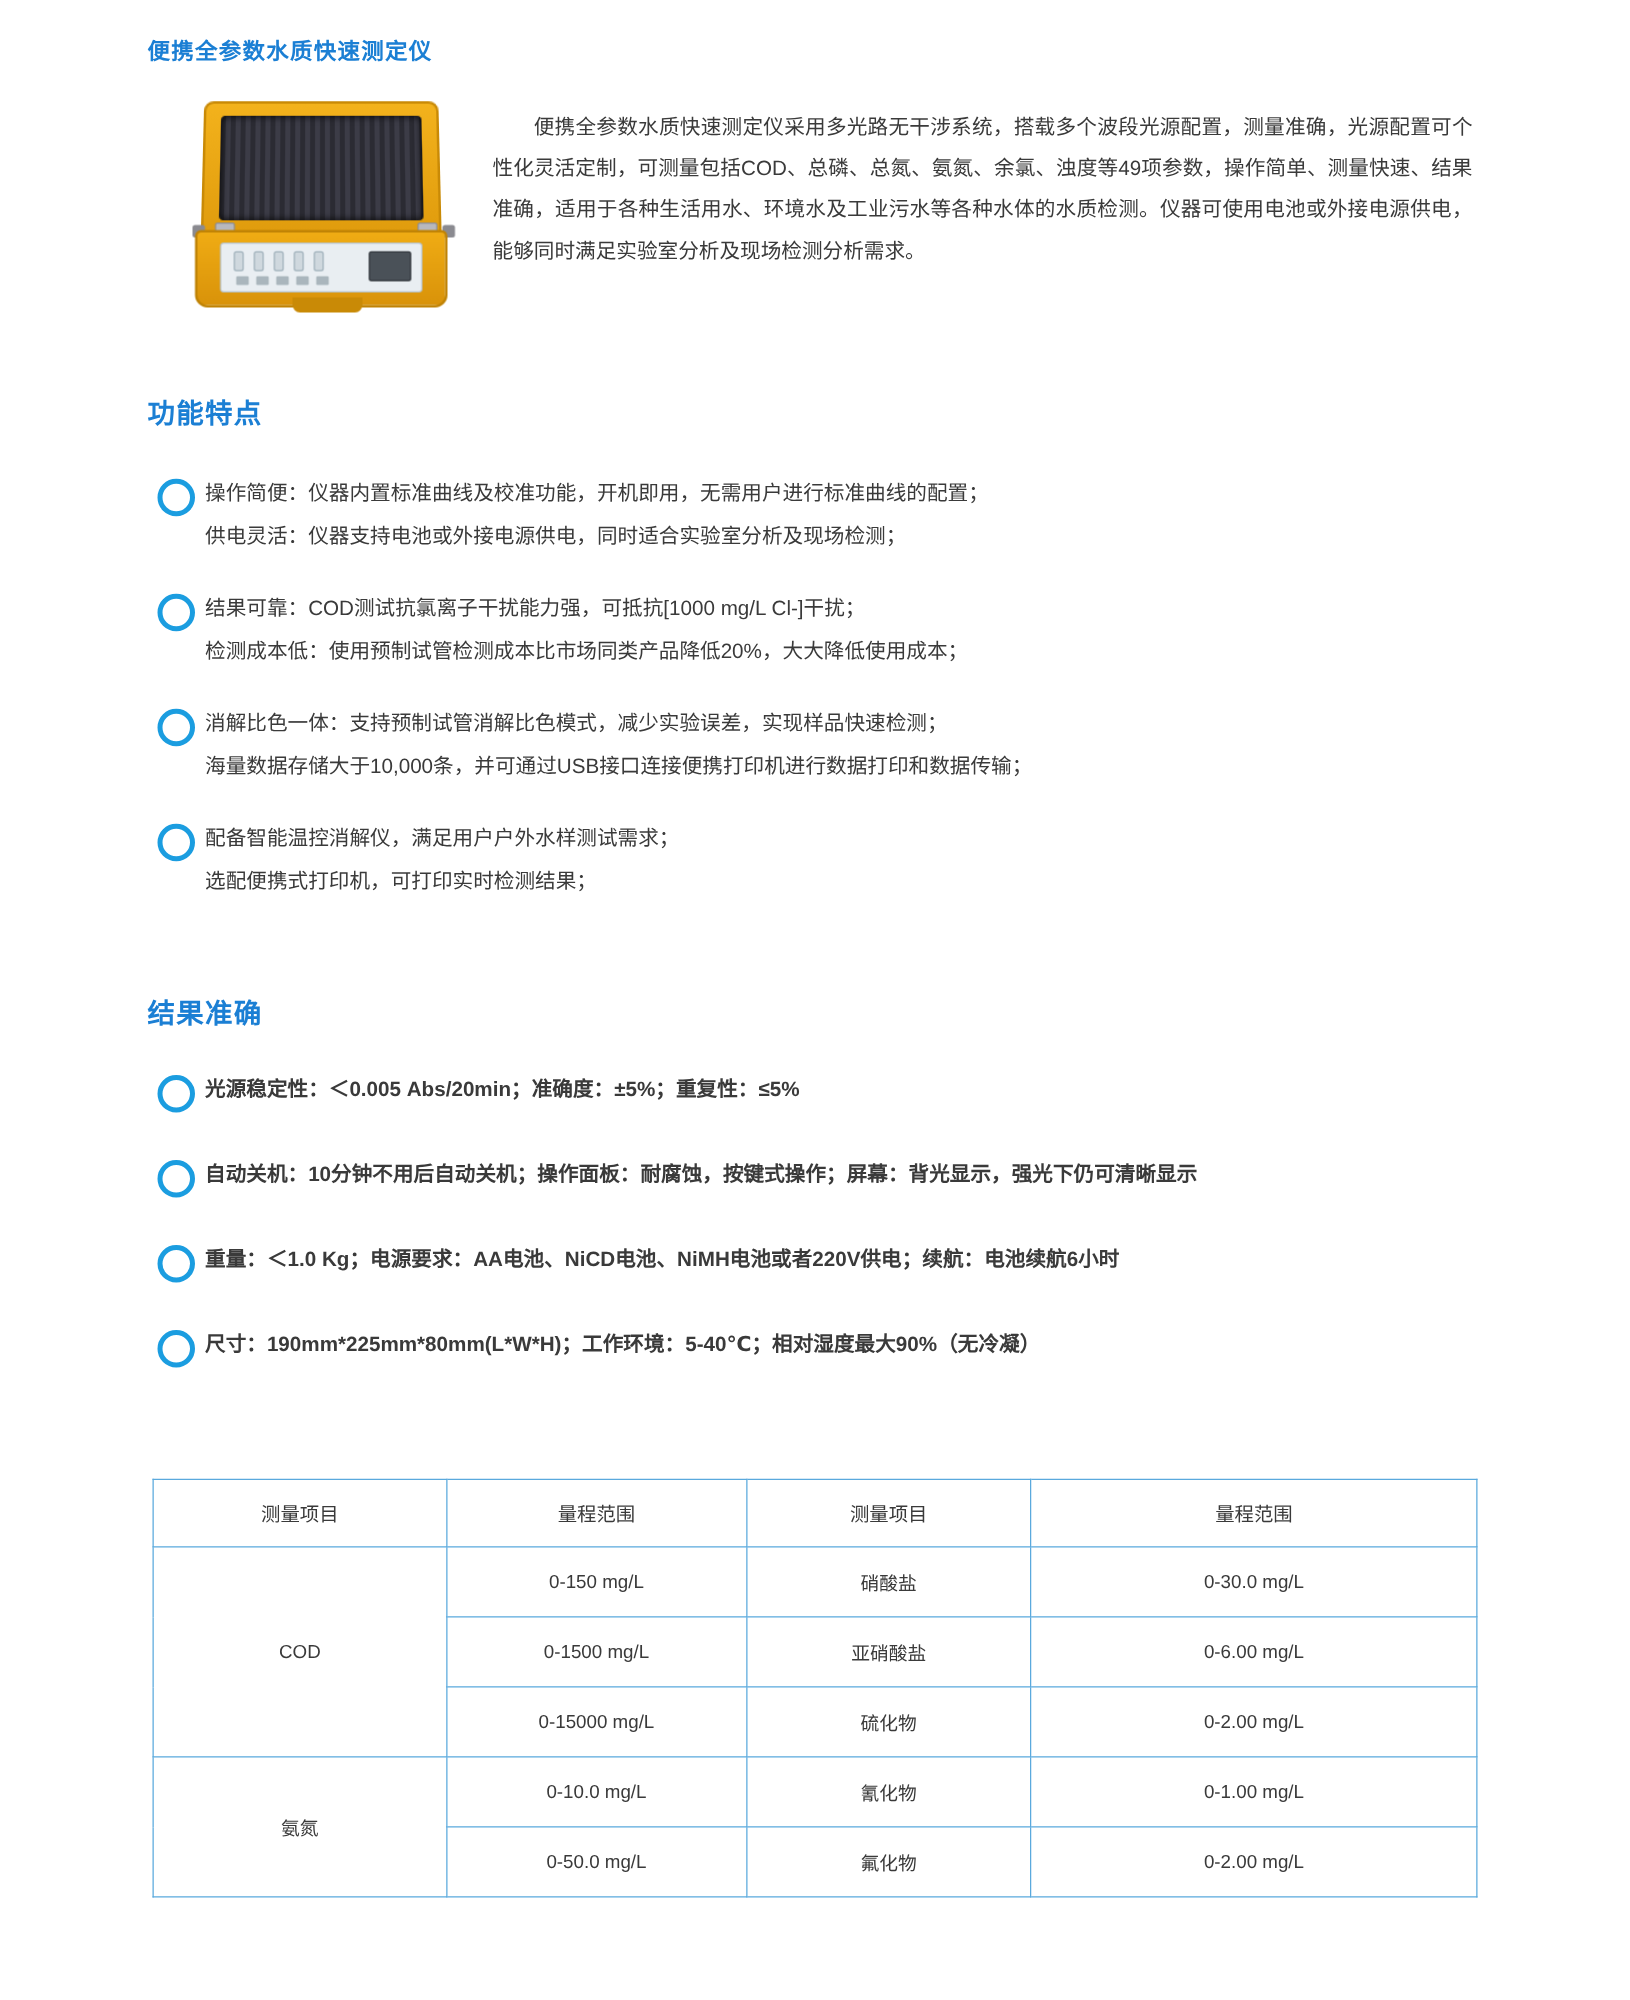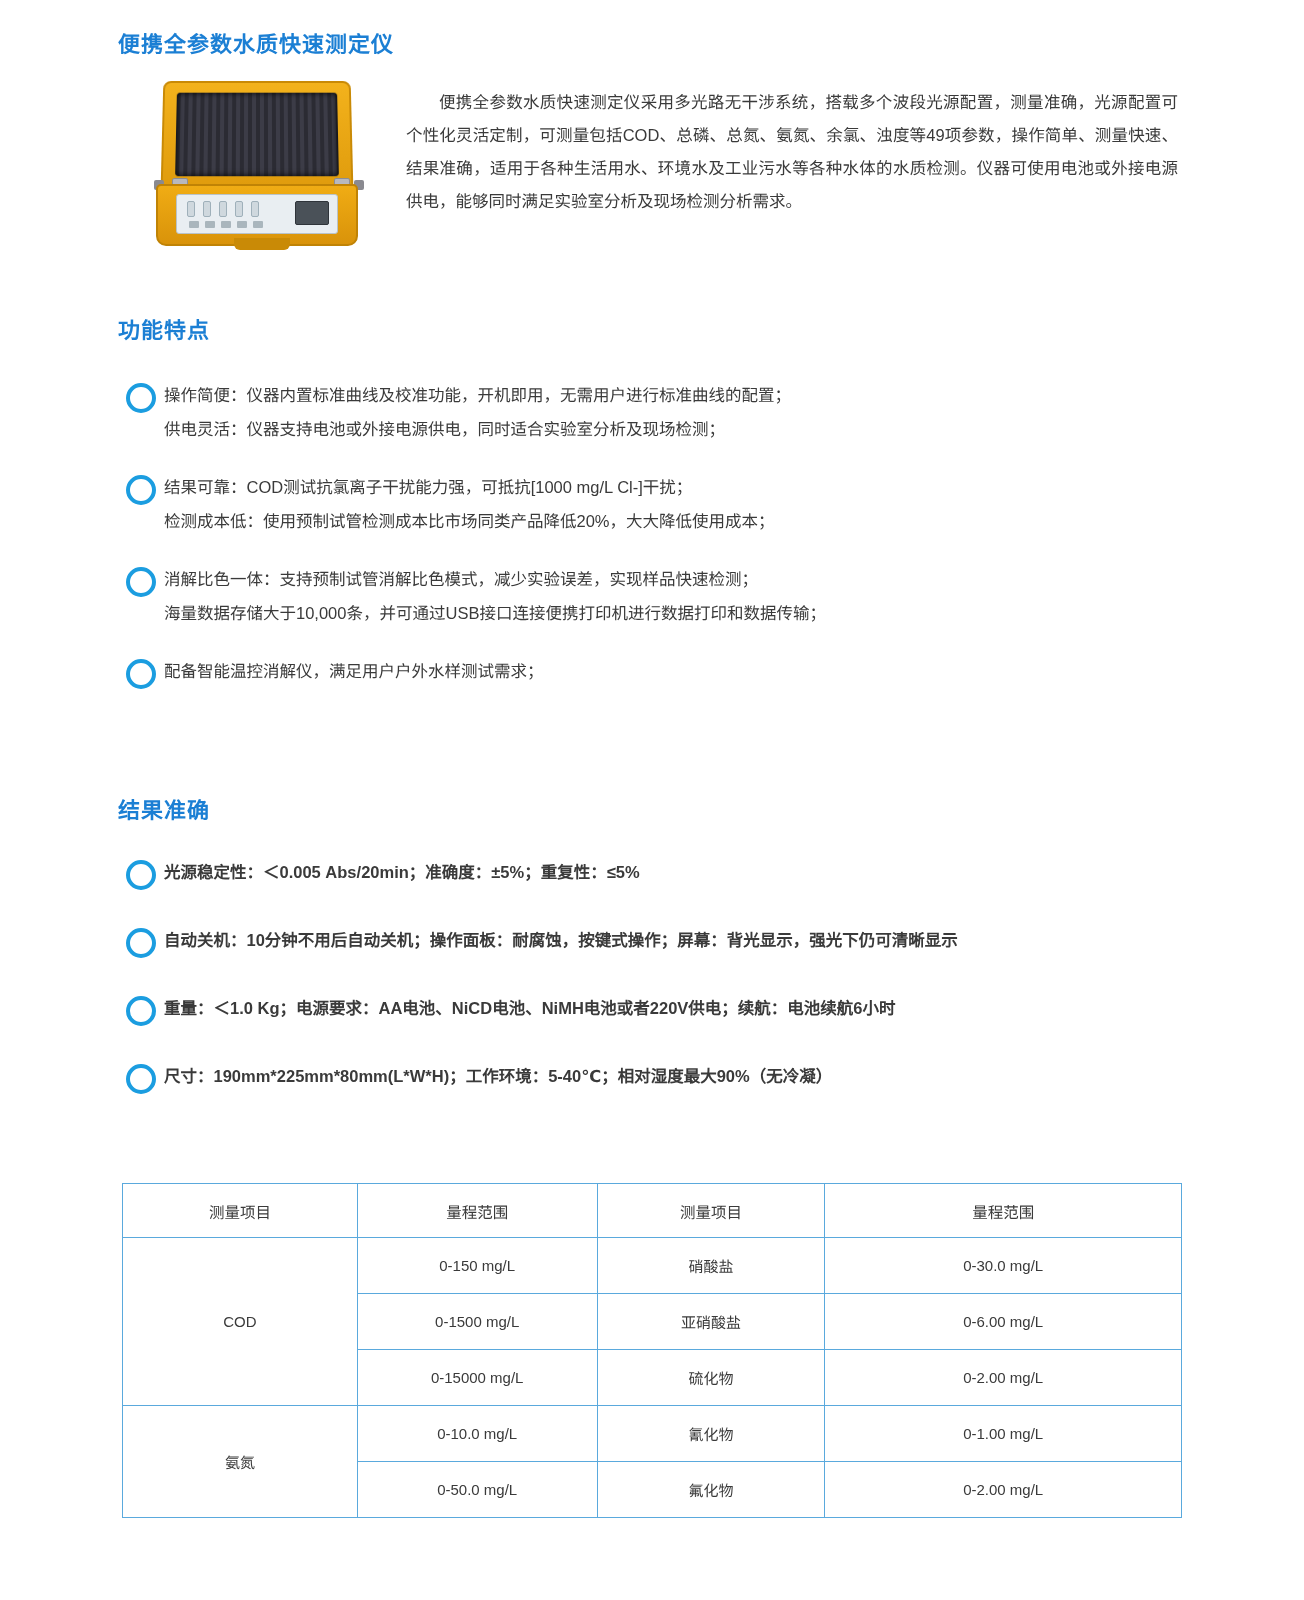--- a/index.html
+++ b/index.html
@@ -24,32 +24,31 @@
   .h-title {
     color: #1b7fd4;
     font-weight: bold;
     font-size: 22px;
     letter-spacing: 1px;
   }
   .product-title {
     position: absolute;
     left: 118px;
     top: 26px;
-    font-size: 22px;
+    font-size: 18px;
   }
 
   
   .intro {
     position: absolute;
     left: 118px;
     top: 72px;
     width: 1060px;
     display: flex;
     align-items: flex-start;
-    gap: 12px;
   }
   .intro-img {
     width: 270px;
     flex: 0 0 270px;
     height: 190px;
     position: relative;
   }
   .intro-text {
     flex: 1;
     font-size: 16.5px;
@@ -242,20 +241,21 @@
         <div>消解比色一体：支持预制试管消解比色模式，减少实验误差，实现样品快速检测；</div>
         <div>海量数据存储大于10,000条，并可通过USB接口连接便携打印机进行数据打印和数据传输；</div>
       </div>
     </div>
     <div class="bullet-row">
       <div class="bullet-mark">
           <span class="ring"></span>
         </div>
       <div class="bullet-lines">
         <div>配备智能温控消解仪，满足用户户外水样测试需求；</div>
+        <div>选配便携式打印机，可打印实时检测结果；</div>
       </div>
     </div>
   </div>
 
   <div class="h-title section-head-specs">结果准确</div>
 
   <div class="bullet-list" id="specs-list">
     <div class="bullet-row specs-row">
       <div class="bullet-mark">
           <span class="ring"></span>

